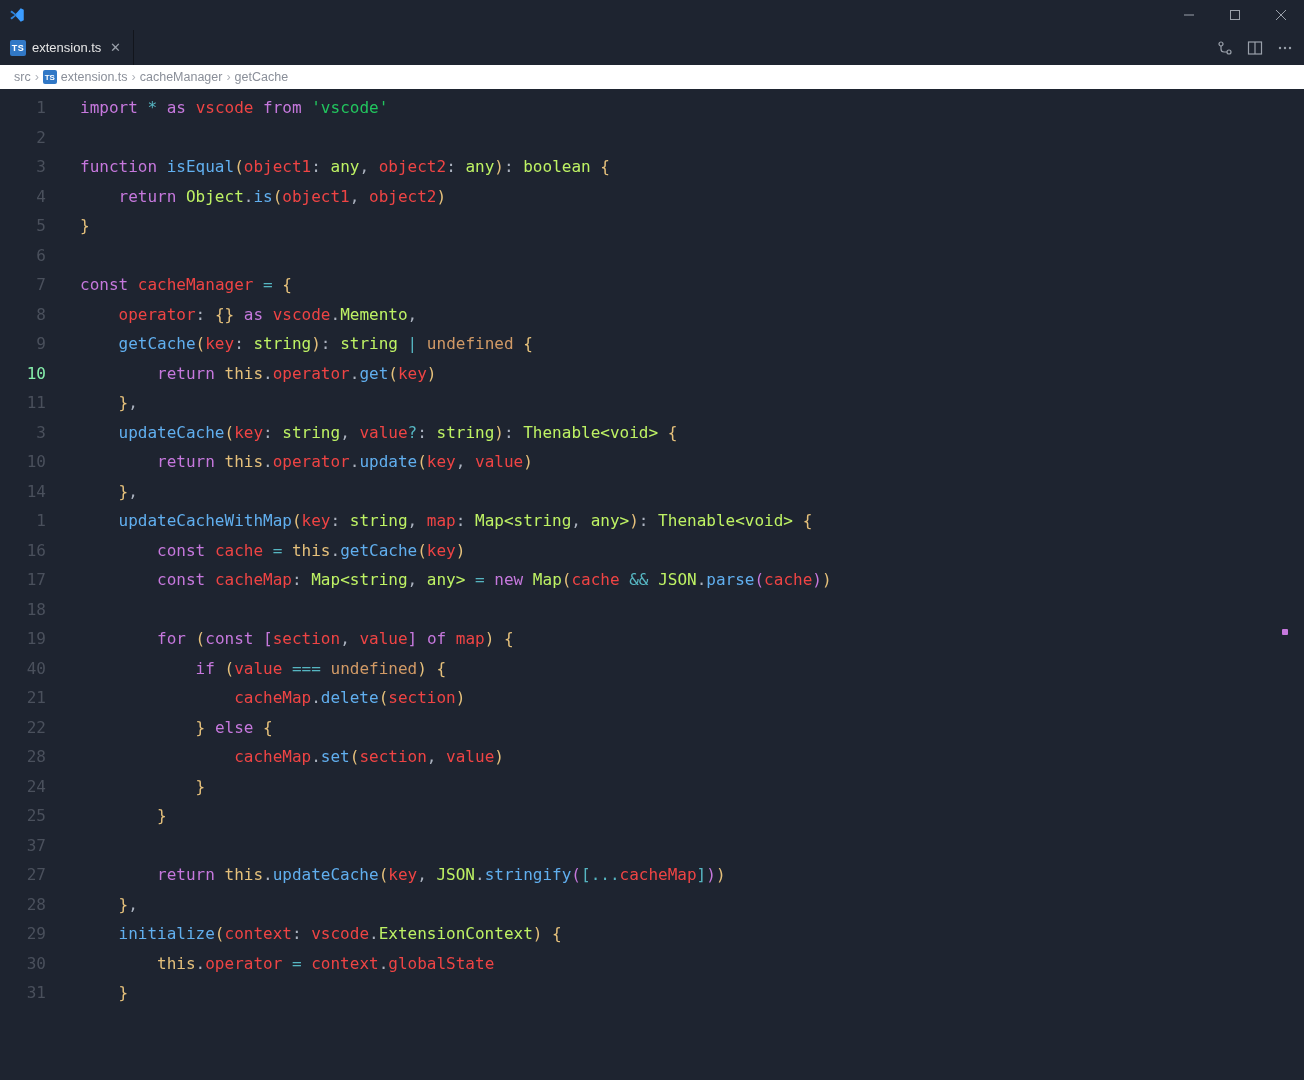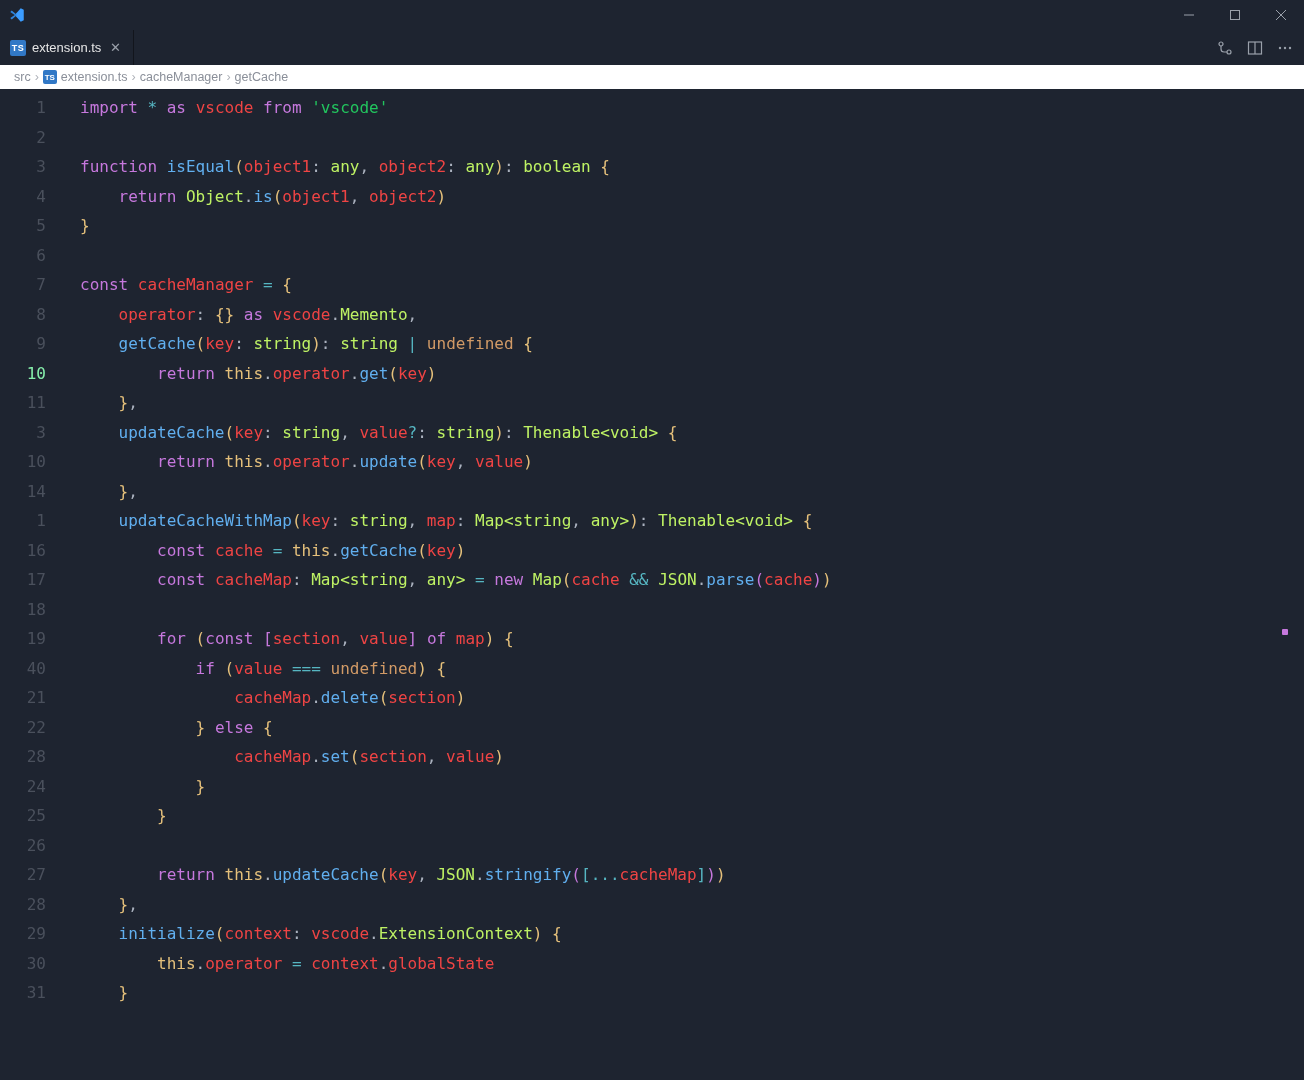--- a/index.html
+++ b/index.html
@@ -248,21 +248,21 @@
       <div>16</div>
       <div>17</div>
       <div>18</div>
       <div>19</div>
       <div>40</div>
       <div>21</div>
       <div>22</div>
       <div>28</div>
       <div>24</div>
       <div>25</div>
-      <div>26</div>
+      <div>37</div>
       <div>27</div>
       <div>28</div>
       <div>29</div>
       <div>30</div>
       <div>31</div>
     </div>
   <div class="code" id="code"><div class="code-line"><span class="tk-keyword">import</span> <span class="tk-op">*</span> <span class="tk-keyword">as</span> <span class="tk-ident">vscode</span> <span class="tk-keyword">from</span> <span class="tk-str">'vscode'</span></div><div class="code-line"></div><div class="code-line"><span class="tk-keyword">function</span> <span class="tk-func">isEqual</span><span class="tk-brace">(</span><span class="tk-ident">object1</span><span class="tk-punct">:</span> <span class="tk-type">any</span><span class="tk-punct">,</span> <span class="tk-ident">object2</span><span class="tk-punct">:</span> <span class="tk-type">any</span><span class="tk-brace">)</span><span class="tk-punct">:</span> <span class="tk-type">boolean</span> <span class="tk-brace">{</span></div><div class="code-line">    <span class="tk-keyword">return</span> <span class="tk-type">Object</span><span class="tk-punct">.</span><span class="tk-func">is</span><span class="tk-brace">(</span><span class="tk-ident">object1</span><span class="tk-punct">,</span> <span class="tk-ident">object2</span><span class="tk-brace">)</span></div><div class="code-line"><span class="tk-brace">}</span></div><div class="code-line"></div><div class="code-line"><span class="tk-keyword">const</span> <span class="tk-ident">cacheManager</span> <span class="tk-op">=</span> <span class="tk-brace">{</span></div><div class="code-line">    <span class="tk-ident">operator</span><span class="tk-punct">:</span> <span class="tk-brace">{</span><span class="tk-brace">}</span> <span class="tk-keyword">as</span> <span class="tk-ident">vscode</span><span class="tk-punct">.</span><span class="tk-type">Memento</span><span class="tk-punct">,</span></div><div class="code-line">    <span class="tk-func">getCache</span><span class="tk-brace">(</span><span class="tk-ident">key</span><span class="tk-punct">:</span> <span class="tk-type">string</span><span class="tk-brace">)</span><span class="tk-punct">:</span> <span class="tk-type">string</span> <span class="tk-op">|</span> <span class="tk-const">undefined</span> <span class="tk-brace">{</span></div><div class="code-line">        <span class="tk-keyword">return</span> <span class="tk-this">this</span><span class="tk-punct">.</span><span class="tk-ident">operator</span><span class="tk-punct">.</span><span class="tk-func">get</span><span class="tk-brace">(</span><span class="tk-ident">key</span><span class="tk-brace">)</span></div><div class="code-line">    <span class="tk-brace">}</span><span class="tk-punct">,</span></div><div class="code-line">    <span class="tk-func">updateCache</span><span class="tk-brace">(</span><span class="tk-ident">key</span><span class="tk-punct">:</span> <span class="tk-type">string</span><span class="tk-punct">,</span> <span class="tk-ident">value</span><span class="tk-op">?</span><span class="tk-punct">:</span> <span class="tk-type">string</span><span class="tk-brace">)</span><span class="tk-punct">:</span> <span class="tk-type">Thenable</span><span class="tk-type">&lt;</span><span class="tk-type">void</span><span class="tk-type">&gt;</span> <span class="tk-brace">{</span></div><div class="code-line">        <span class="tk-keyword">return</span> <span class="tk-this">this</span><span class="tk-punct">.</span><span class="tk-ident">operator</span><span class="tk-punct">.</span><span class="tk-func">update</span><span class="tk-brace">(</span><span class="tk-ident">key</span><span class="tk-punct">,</span> <span class="tk-ident">value</span><span class="tk-brace">)</span></div><div class="code-line">    <span class="tk-brace">}</span><span class="tk-punct">,</span></div><div class="code-line">    <span class="tk-func">updateCacheWithMap</span><span class="tk-brace">(</span><span class="tk-ident">key</span><span class="tk-punct">:</span> <span class="tk-type">string</span><span class="tk-punct">,</span> <span class="tk-ident">map</span><span class="tk-punct">:</span> <span class="tk-type">Map</span><span class="tk-type">&lt;</span><span class="tk-type">string</span><span class="tk-punct">,</span> <span class="tk-type">any</span><span class="tk-type">&gt;</span><span class="tk-brace">)</span><span class="tk-punct">:</span> <span class="tk-type">Thenable</span><span class="tk-type">&lt;</span><span class="tk-type">void</span><span class="tk-type">&gt;</span> <span class="tk-brace">{</span></div><div class="code-line">        <span class="tk-keyword">const</span> <span class="tk-ident">cache</span> <span class="tk-op">=</span> <span class="tk-this">this</span><span class="tk-punct">.</span><span class="tk-func">getCache</span><span class="tk-brace">(</span><span class="tk-ident">key</span><span class="tk-brace">)</span></div><div class="code-line">        <span class="tk-keyword">const</span> <span class="tk-ident">cacheMap</span><span class="tk-punct">:</span> <span class="tk-type">Map</span><span class="tk-type">&lt;</span><span class="tk-type">string</span><span class="tk-punct">,</span> <span class="tk-type">any</span><span class="tk-type">&gt;</span> <span class="tk-op">=</span> <span class="tk-keyword">new</span> <span class="tk-type">Map</span><span class="tk-brace">(</span><span class="tk-ident">cache</span> <span class="tk-op">&amp;&amp;</span> <span class="tk-type">JSON</span><span class="tk-punct">.</span><span class="tk-func">parse</span><span class="tk-brace2">(</span><span class="tk-ident">cache</span><span class="tk-brace2">)</span><span class="tk-brace">)</span></div><div class="code-line"></div><div class="code-line">        <span class="tk-keyword">for</span> <span class="tk-brace">(</span><span class="tk-keyword">const</span> <span class="tk-brace2">[</span><span class="tk-ident">section</span><span class="tk-punct">,</span> <span class="tk-ident">value</span><span class="tk-brace2">]</span> <span class="tk-keyword">of</span> <span class="tk-ident">map</span><span class="tk-brace">)</span> <span class="tk-brace">{</span></div><div class="code-line">            <span class="tk-keyword">if</span> <span class="tk-brace">(</span><span class="tk-ident">value</span> <span class="tk-op">===</span> <span class="tk-const">undefined</span><span class="tk-brace">)</span> <span class="tk-brace">{</span></div><div class="code-line">                <span class="tk-ident">cacheMap</span><span class="tk-punct">.</span><span class="tk-func">delete</span><span class="tk-brace">(</span><span class="tk-ident">section</span><span class="tk-brace">)</span></div><div class="code-line">            <span class="tk-brace">}</span> <span class="tk-keyword">else</span> <span class="tk-brace">{</span></div><div class="code-line">                <span class="tk-ident">cacheMap</span><span class="tk-punct">.</span><span class="tk-func">set</span><span class="tk-brace">(</span><span class="tk-ident">section</span><span class="tk-punct">,</span> <span class="tk-ident">value</span><span class="tk-brace">)</span></div><div class="code-line">            <span class="tk-brace">}</span></div><div class="code-line">        <span class="tk-brace">}</span></div><div class="code-line"></div><div class="code-line">        <span class="tk-keyword">return</span> <span class="tk-this">this</span><span class="tk-punct">.</span><span class="tk-func">updateCache</span><span class="tk-brace">(</span><span class="tk-ident">key</span><span class="tk-punct">,</span> <span class="tk-type">JSON</span><span class="tk-punct">.</span><span class="tk-func">stringify</span><span class="tk-brace2">(</span><span class="tk-brace3">[</span><span class="tk-op">...</span><span class="tk-ident">cacheMap</span><span class="tk-brace3">]</span><span class="tk-brace2">)</span><span class="tk-brace">)</span></div><div class="code-line">    <span class="tk-brace">}</span><span class="tk-punct">,</span></div><div class="code-line">    <span class="tk-func">initialize</span><span class="tk-brace">(</span><span class="tk-ident">context</span><span class="tk-punct">:</span> <span class="tk-ident">vscode</span><span class="tk-punct">.</span><span class="tk-type">ExtensionContext</span><span class="tk-brace">)</span> <span class="tk-brace">{</span></div><div class="code-line">        <span class="tk-this">this</span><span class="tk-punct">.</span><span class="tk-ident">operator</span> <span class="tk-op">=</span> <span class="tk-ident">context</span><span class="tk-punct">.</span><span class="tk-ident">globalState</span></div><div class="code-line">    <span class="tk-brace">}</span></div></div>
   <div class="minimap">
     <div class="mm-mark" style="top:540px"></div>
   </div>

